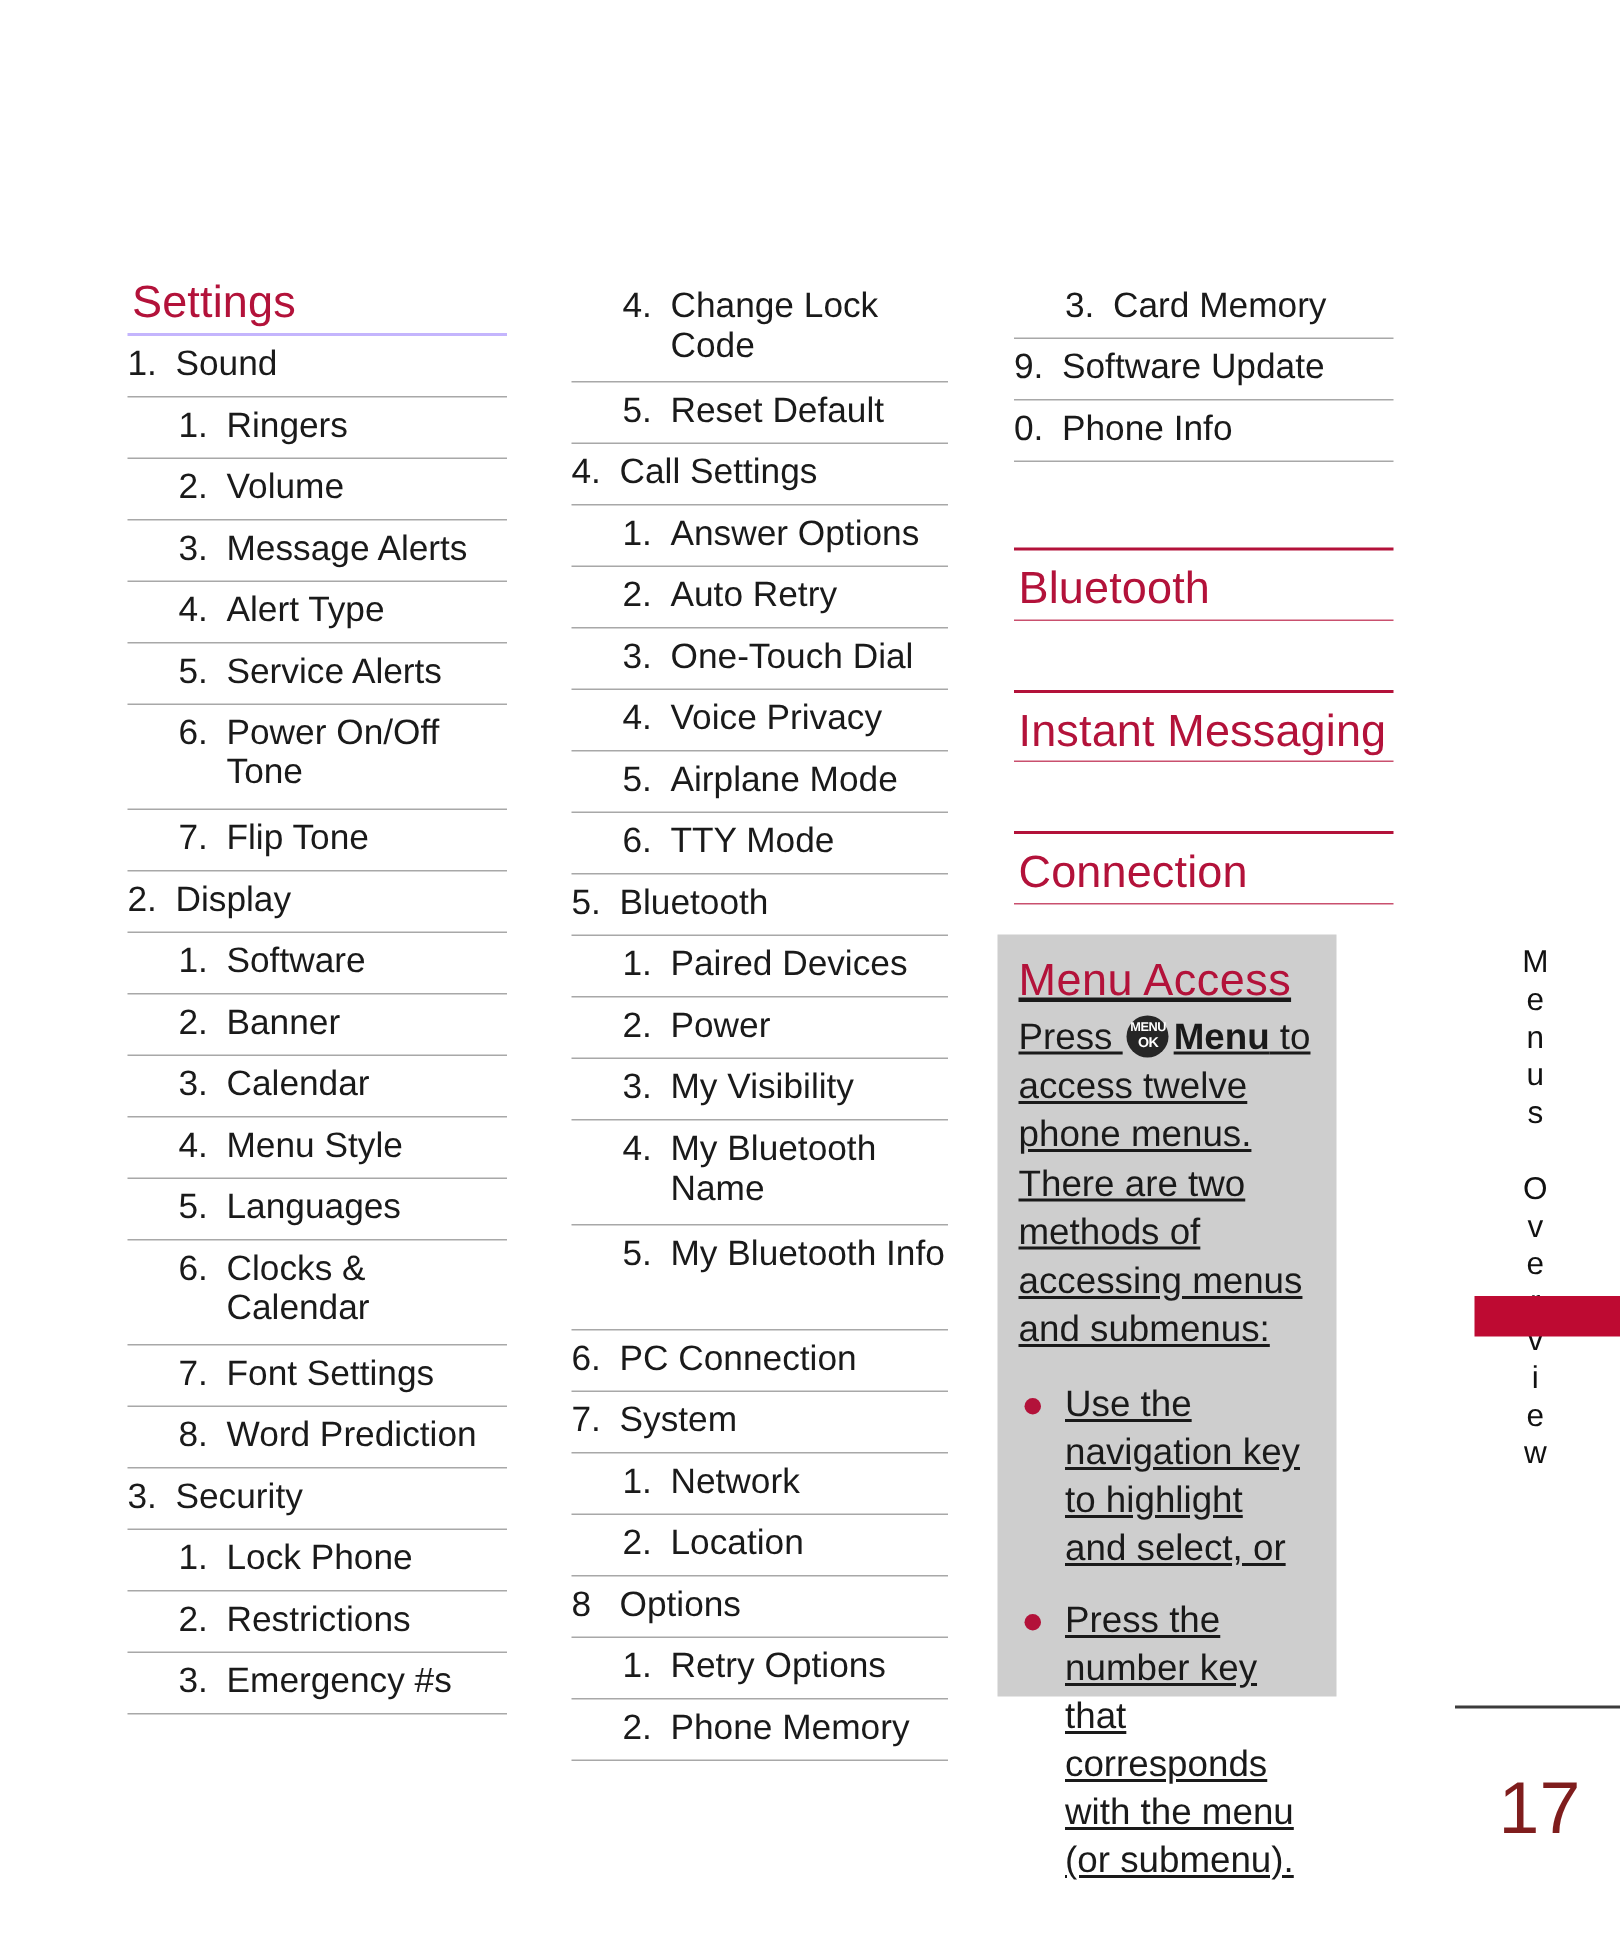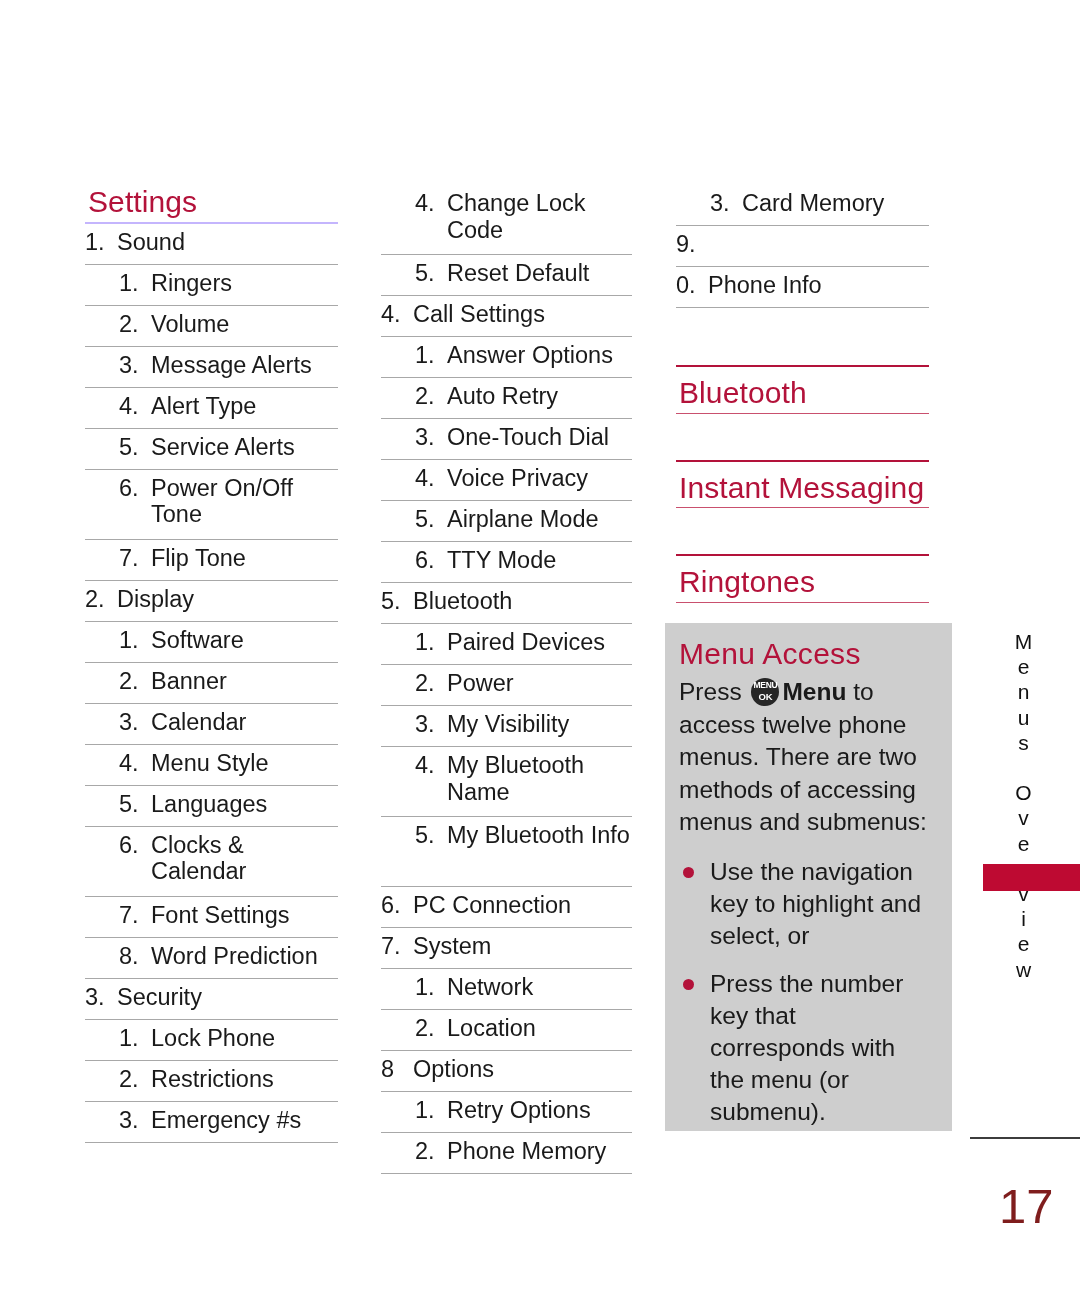--- a/index.html
+++ b/index.html
@@ -68,25 +68,26 @@
   .row .lbl {
     flex: 1 1 auto;
   }
   .row.tall { min-height: 70px; }
 
   
   #menu-access-box {
     position: absolute;
     left: 665px;
     top: 623px;
-    width: 287px;
+    width: 226px;
     height: 508px;
     background: #CECECE;
     box-sizing: border-box;
     padding: 14px 16px 0 14px;
+    text-decoration: underline;
   }
   #menu-access-box .box-title {
     color: #B3123A;
     font-size: 30px;
     line-height: 1.1;
     margin: 0 0 6px 0;
     letter-spacing: .3px;
   }
   #menu-access-box .box-para {
     font-size: 24.5px;
@@ -367,32 +368,33 @@
 </div>
 
 <div class="col" id="col-3">
   <div>
       <div class="row lvl2">
         <span class="num">3.</span>
         <span class="lbl">Card Memory</span>
       </div>
       <div class="row lvl1">
         <span class="num">9.</span>
+        <span class="lbl">Software Update</span>
       </div>
       <div class="row lvl1">
         <span class="num">0.</span>
         <span class="lbl">Phone Info</span>
       </div>
     </div>
   <div class="sec-gap-lg"></div>
   <h2 class="sec-head boxed">Bluetooth</h2>
   <div class="sec-gap-md"></div>
   <h2 class="sec-head boxed">Instant Messaging</h2>
   <div class="sec-gap-md"></div>
-  <h2 class="sec-head boxed">Ringtones</h2>
+  <h2 class="sec-head boxed">Connection</h2>
 </div>
 
 <div id="menu-access-box">
   <div class="box-title">Menu Access</div>
   <p class="box-para"><span>Press </span><span class="key-icon"><i class="t">MENU</i><i class="b">OK</i></span><b>Menu</b><span> to access twelve phone menus. There are two methods of accessing menus and submenus:</span></p>
   <ul class="bullets">
       <li><span class="dot"></span><span>Use the navigation key to highlight and select, or</span></li>
       <li><span class="dot"></span><span>Press the number key that corresponds with the menu (or submenu).</span></li>
     </ul>
 </div>

